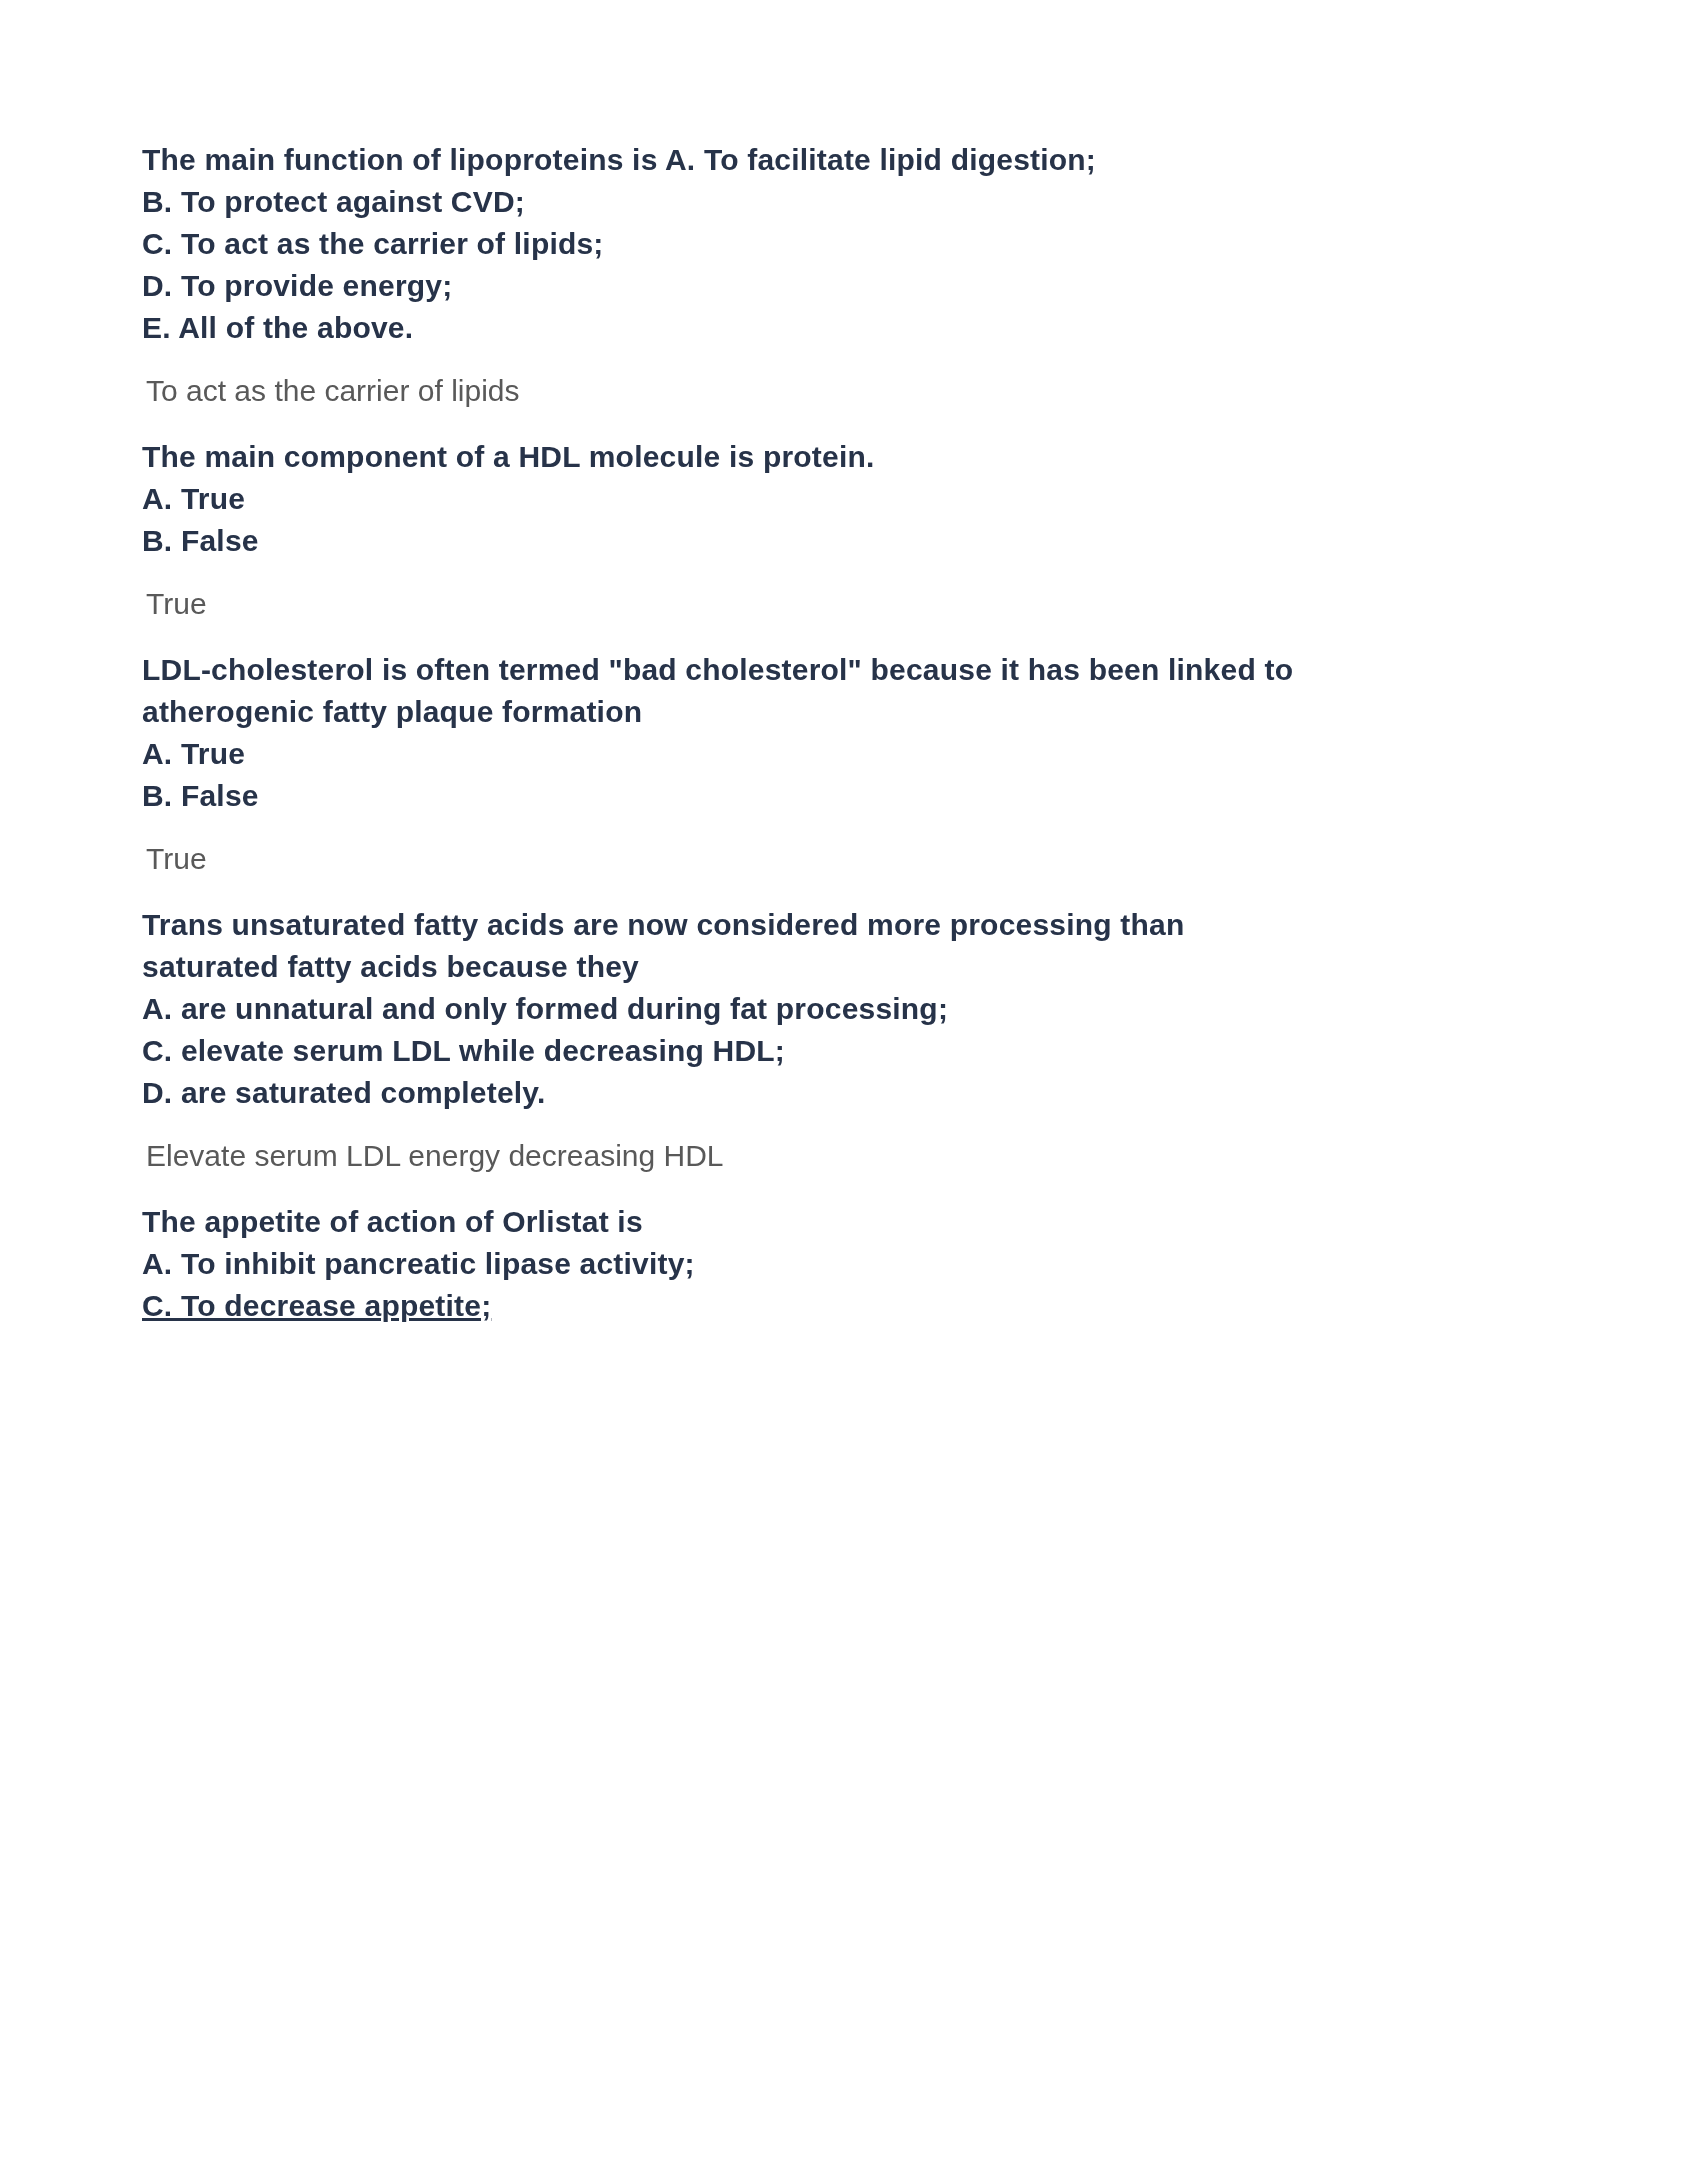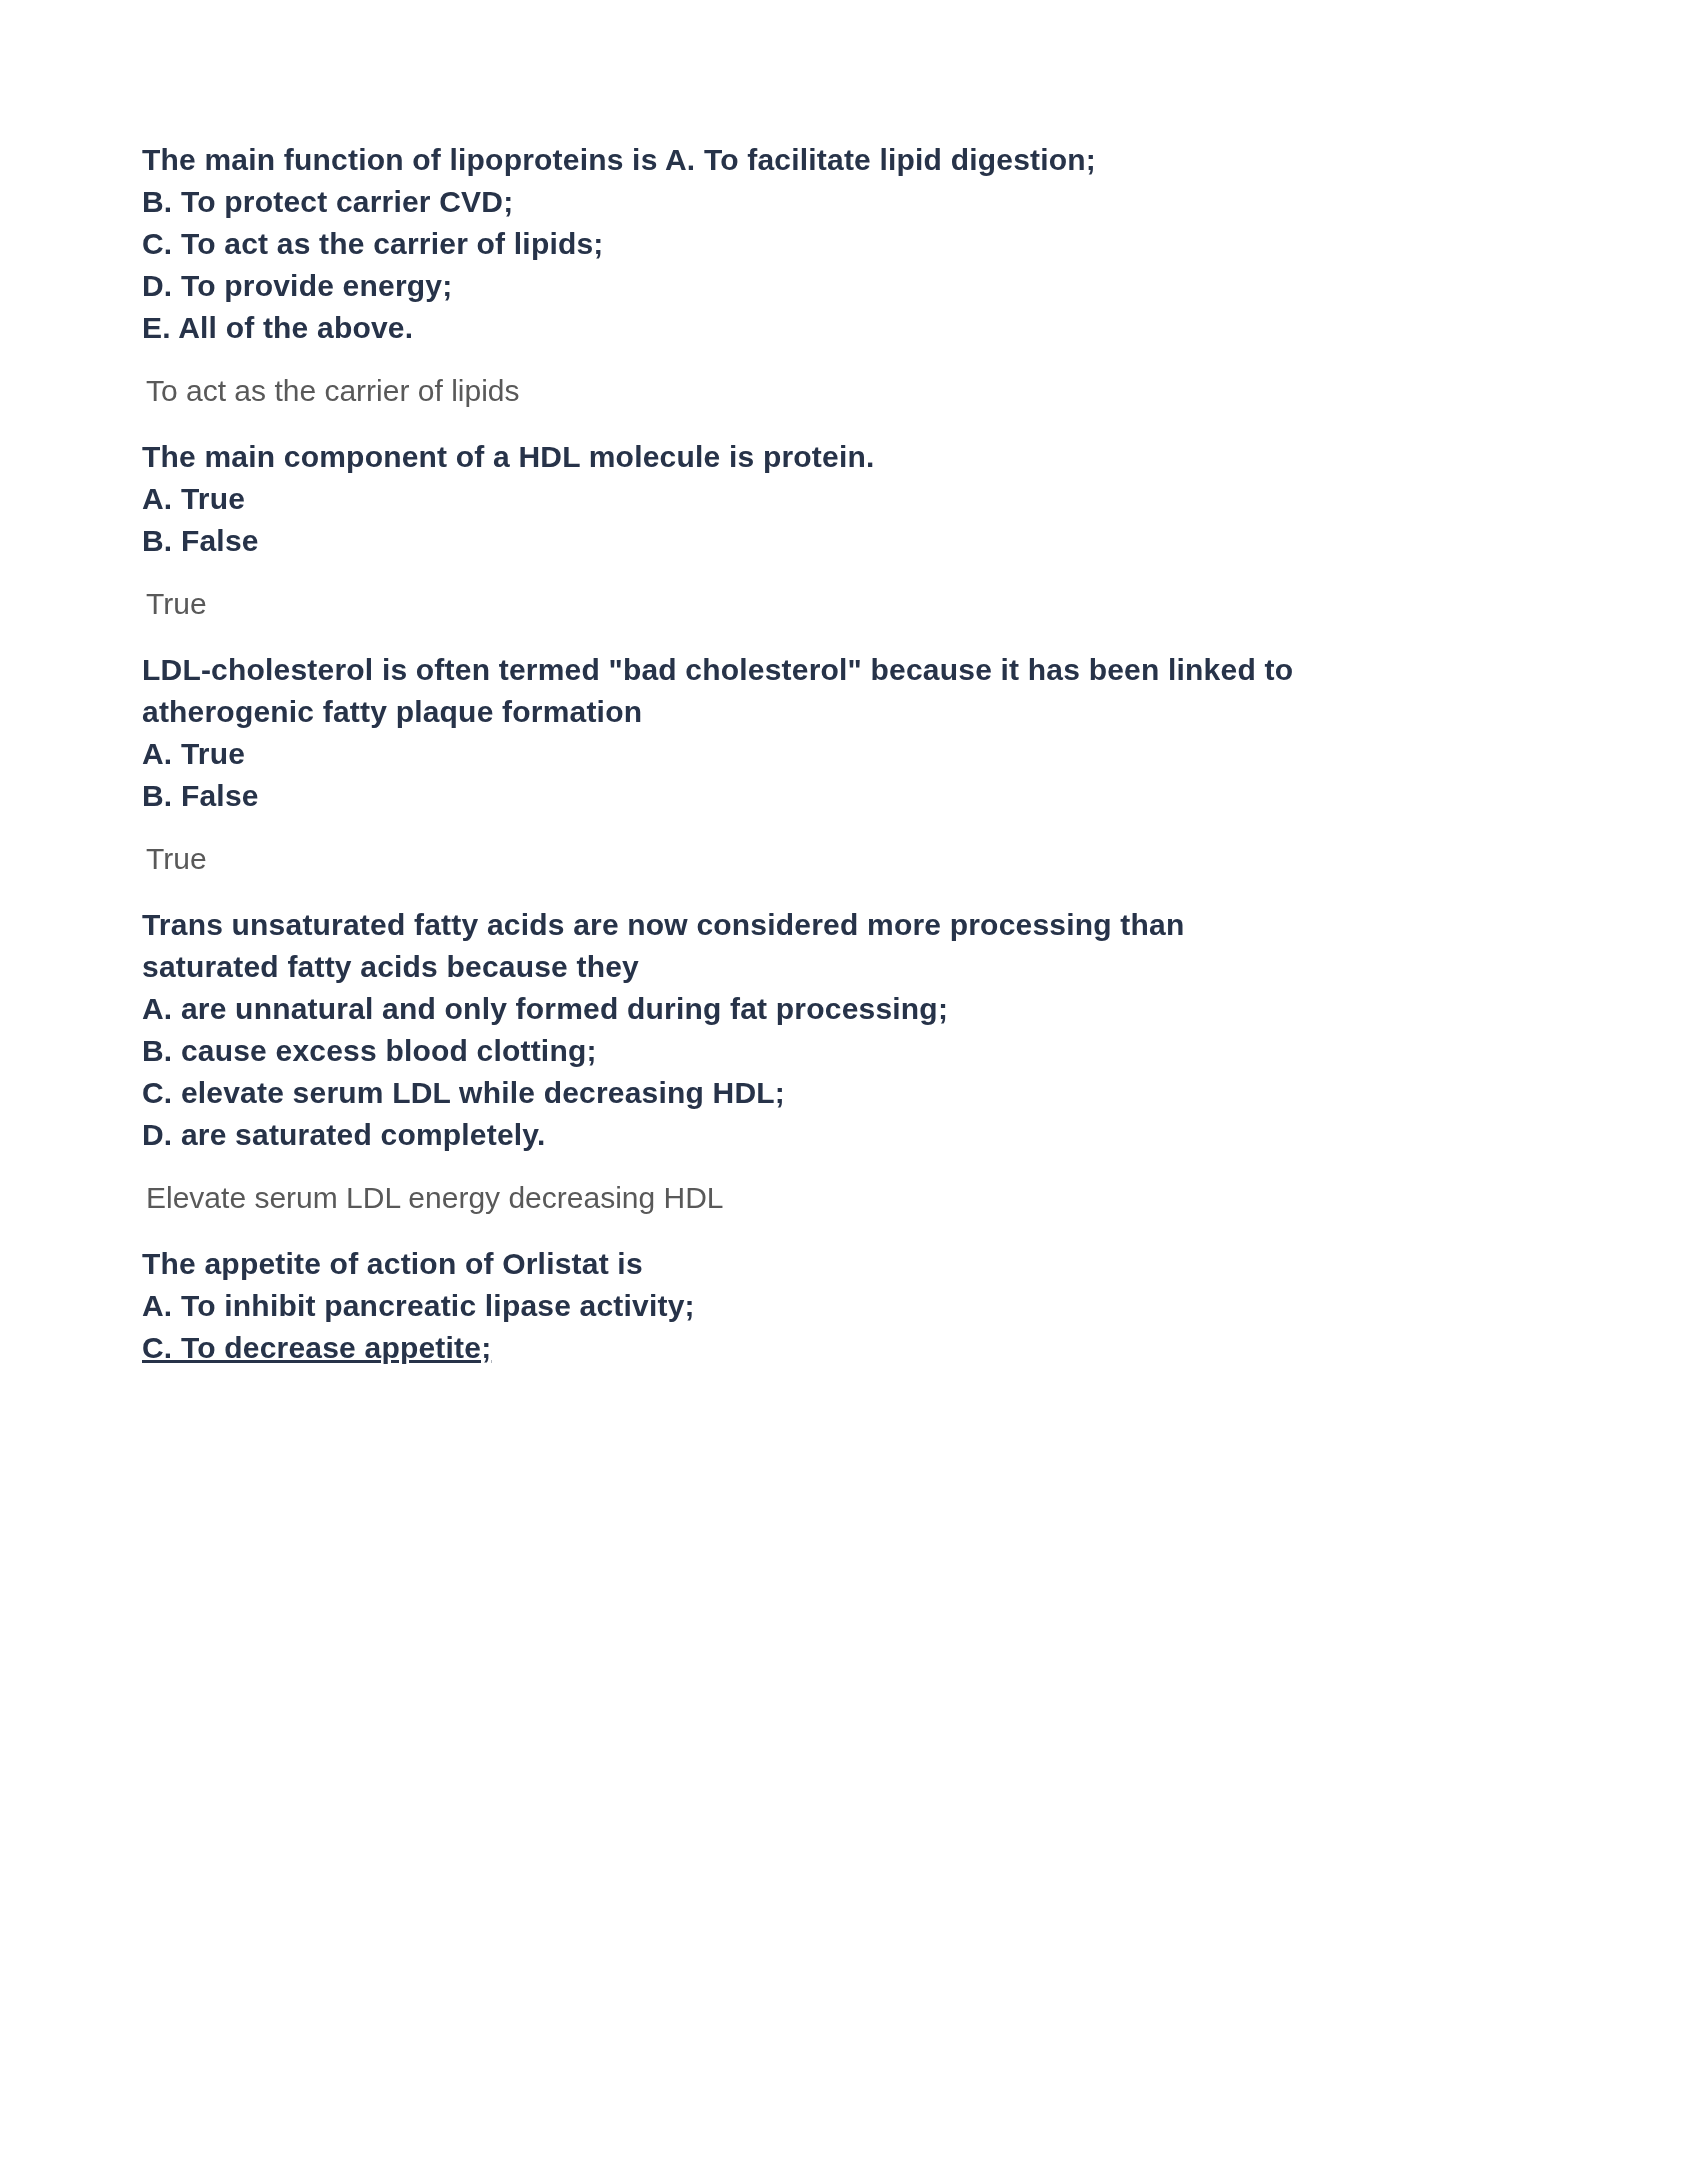--- a/index.html
+++ b/index.html
@@ -48,21 +48,21 @@
   }
 </style>
 </head>
 <body>
 
 <div class="page">
   <div class="content">
 
     <section class="block">
       <p class="q">The main function of lipoproteins is A. To facilitate lipid digestion;</p>
-      <p class="q">B. To protect carrier CVD;</p>
+      <p class="q">B. To protect against CVD;</p>
       <p class="q">C. To act as the carrier of lipids;</p>
       <p class="q">D. To provide energy;</p>
       <p class="q">E. All of the above.</p>
       <p class="a">To act as the carrier of lipids</p>
     </section>
 
     <section class="block">
       <p class="q">The main component of a HDL molecule is protein.</p>
       <p class="q">A. True</p>
       <p class="q">B. False</p>
@@ -74,21 +74,20 @@
       <p class="q">atherogenic fatty plaque formation</p>
       <p class="q">A. True</p>
       <p class="q">B. False</p>
       <p class="a">True</p>
     </section>
 
     <section class="block">
       <p class="q">Trans unsaturated fatty acids are now considered more processing than</p>
       <p class="q">saturated fatty acids because they</p>
       <p class="q">A. are unnatural and only formed during fat processing;</p>
-      <p class="q">B. cause excess blood clotting;</p>
       <p class="q">C. elevate serum LDL while decreasing HDL;</p>
       <p class="q">D. are saturated completely.</p>
       <p class="a">Elevate serum LDL energy decreasing HDL</p>
     </section>
 
     <section class="block">
       <p class="q">The appetite of action of Orlistat is</p>
       <p class="q">A. To inhibit pancreatic lipase activity;</p>
       <p class="q">C. To decrease appetite;</p>
     </section>

